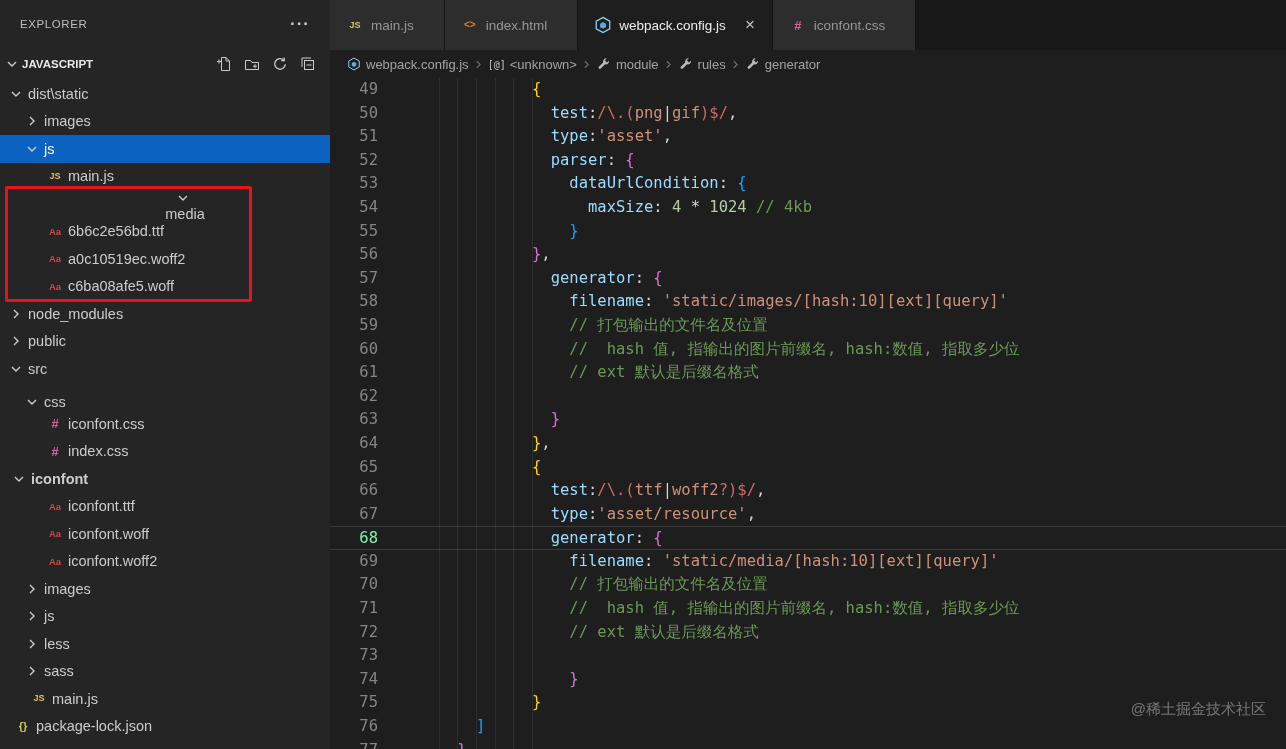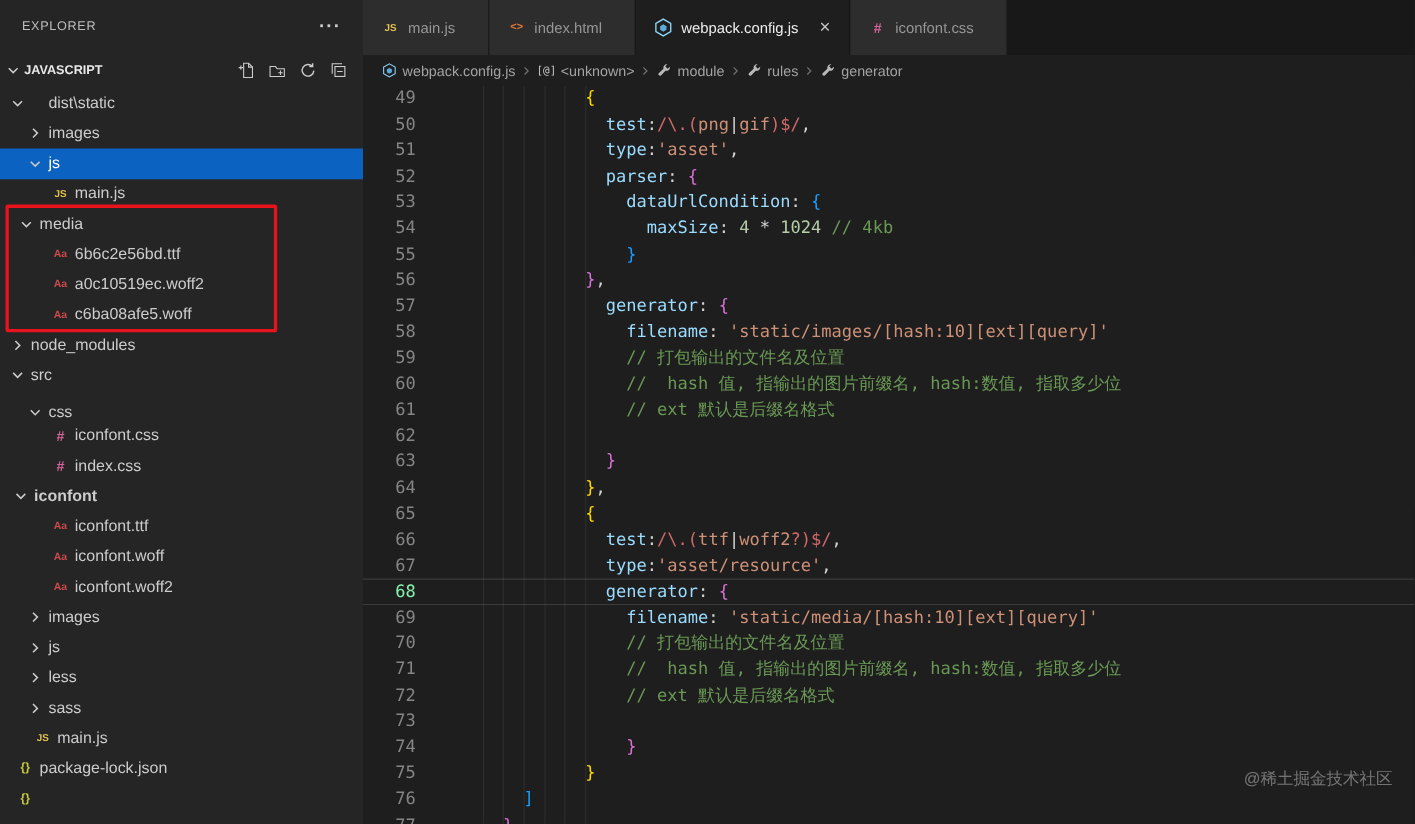--- a/index.html
+++ b/index.html
@@ -103,21 +103,21 @@
           <span class="action-icon">
             <svg viewBox="0 0 16 16" fill="none" stroke="currentColor">
               <rect x="4.5" y="4.5" width="9" height="9"></rect>
               <path d="M6.5 9h5"></path>
               <path d="M2 11V2h9"></path>
             </svg>
           </span>
         </span>
     </div>
     <div class="tree">
-        <div class="tree-row" style="padding-left: 8px; gap: 16px;">
+        <div class="tree-row" style="padding-left: 8px;">
           <span class="twisty">
             <svg viewBox="0 0 16 16">
               <path d="M4 6l4 4 4-4" fill="none" stroke="currentColor" stroke-width="1.4"></path>
             </svg>
           </span>
           <span class="tree-label">dist\static</span>
         </div>
         <div class="tree-row" style="padding-left: 24px;">
           <span class="twisty">
             <svg viewBox="0 0 16 16">
@@ -131,21 +131,21 @@
             <svg viewBox="0 0 16 16">
               <path d="M4 6l4 4 4-4" fill="none" stroke="currentColor" stroke-width="1.4"></path>
             </svg>
           </span>
           <span class="tree-label">js</span>
         </div>
         <div class="tree-row" style="padding-left: 46px;">
           <span class="file-icon" style="color: rgb(227, 194, 80); font-size: 9px; font-weight: 700;">JS</span>
           <span class="tree-label">main.js</span>
         </div>
-        <div class="tree-row" style="padding-left: 16px;">
+        <div class="tree-row" style="padding-left: 36px; flex-direction: column;">
           <span class="twisty">
             <svg viewBox="0 0 16 16">
               <path d="M4 6l4 4 4-4" fill="none" stroke="currentColor" stroke-width="1.4"></path>
             </svg>
           </span>
           <span class="tree-label">media</span>
         </div>
         <div class="tree-row" style="padding-left: 46px;">
           <span class="file-icon" style="color: rgb(204, 74, 74); font-size: 9.5px; font-weight: 700;">Aa</span>
           <span class="tree-label">6b6c2e56bd.ttf</span>
@@ -158,20 +158,28 @@
           <span class="file-icon" style="color: rgb(204, 74, 74); font-size: 9.5px; font-weight: 700;">Aa</span>
           <span class="tree-label">c6ba08afe5.woff</span>
         </div>
         <div class="tree-row" style="padding-left: 8px;">
           <span class="twisty">
             <svg viewBox="0 0 16 16">
               <path d="M6 4l4 4-4 4" fill="none" stroke="currentColor" stroke-width="1.4"></path>
             </svg>
           </span>
           <span class="tree-label">node_modules</span>
+        </div>
+        <div class="tree-row" style="padding-left: 8px;">
+          <span class="twisty">
+            <svg viewBox="0 0 16 16">
+              <path d="M6 4l4 4-4 4" fill="none" stroke="currentColor" stroke-width="1.4"></path>
+            </svg>
+          </span>
+          <span class="tree-label">public</span>
         </div>
         <div class="tree-row" style="padding-left: 8px;">
           <span class="twisty">
             <svg viewBox="0 0 16 16">
               <path d="M4 6l4 4 4-4" fill="none" stroke="currentColor" stroke-width="1.4"></path>
             </svg>
           </span>
           <span class="tree-label">src</span>
         </div>
         <div class="tree-row" style="padding-left: 24px; align-items: flex-end;">

